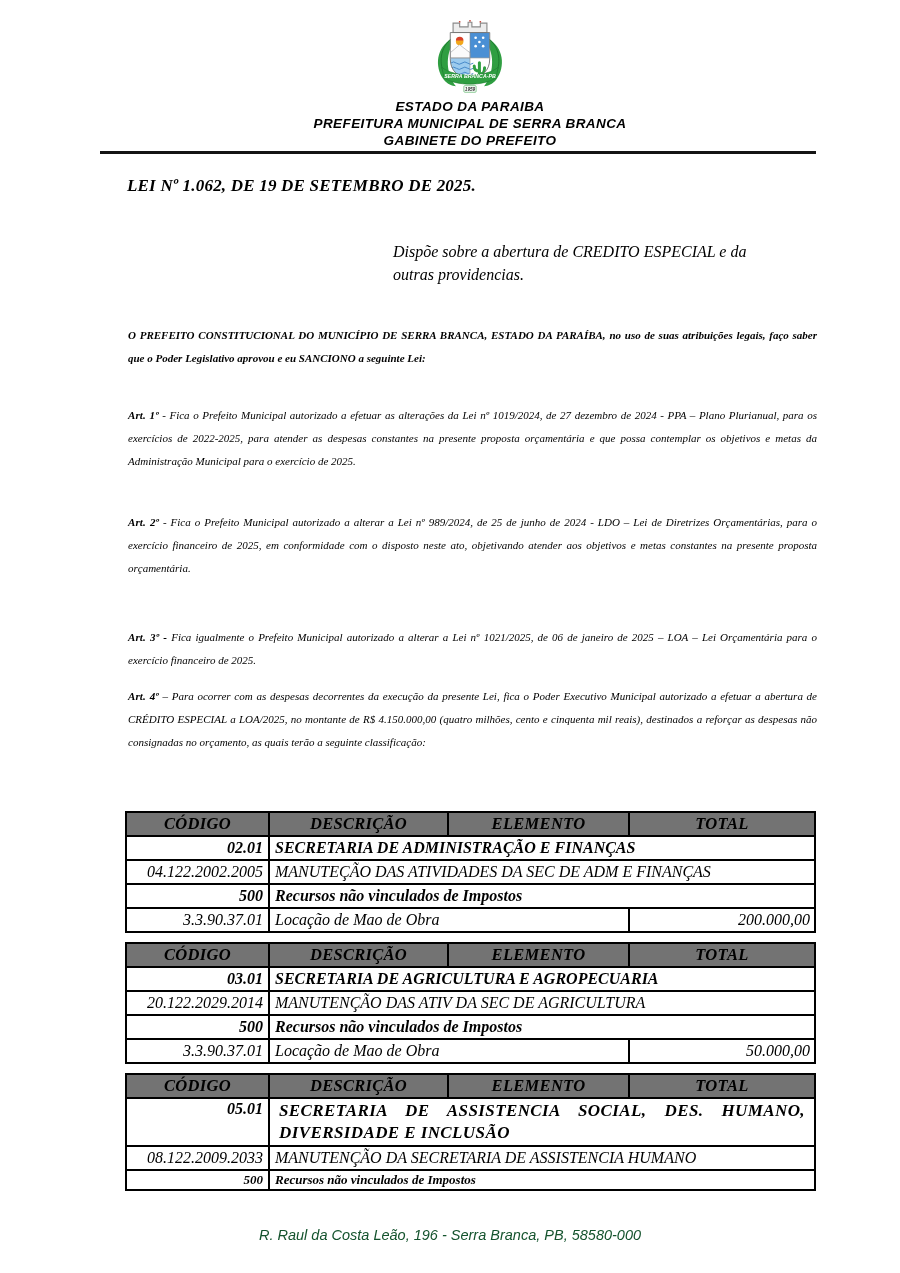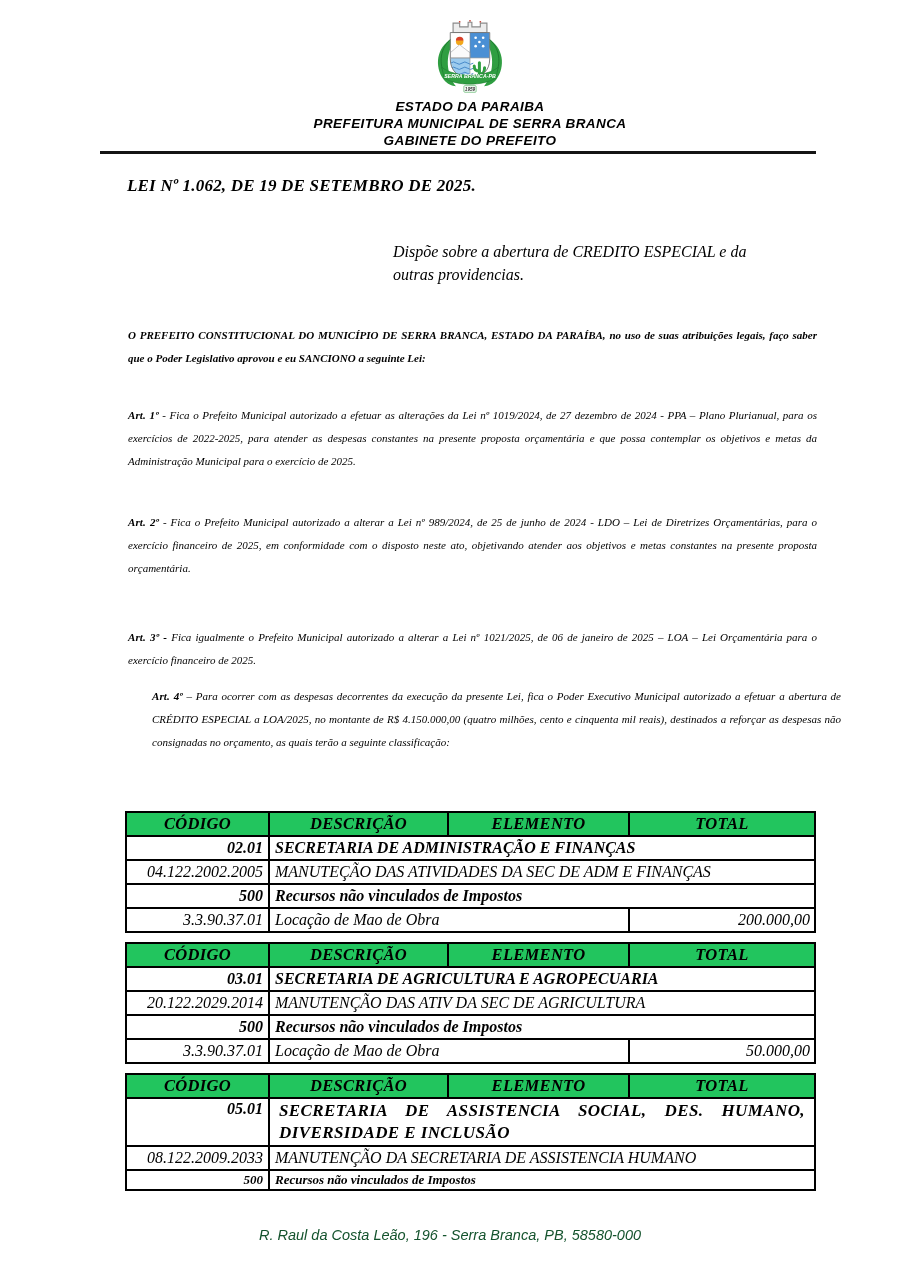--- a/index.html
+++ b/index.html
@@ -36,33 +36,33 @@
   .para{
     position:absolute;left:128px;width:689px;
     font-size:11px;line-height:23px;text-align:justify;
     margin:0;
   }
   .para b{letter-spacing:.1px;}
   .p-preamble{top:324px;font-weight:bold;}
   .p-art1{top:404px;}
   .p-art2{top:511px;}
   .p-art3{top:626px;}
-  .p-art4{top:685px;margin-left:24px;}
+  .p-art4{top:685px;}
   
   table.doc-table{
     position:absolute;left:125px;width:691px;
     border-collapse:collapse;table-layout:fixed;
     font-size:16px;
   }
   .t1{top:811px;} .t2{top:942px;} .t3{top:1073px;}
   .doc-table col.c1{width:143px;}
   .doc-table col.c2{width:179px;}
   .doc-table col.c3{width:181px;}
   .doc-table th{
-    background:#22c55e;
+    background:#737373;
     border:2px solid #000;
     font-weight:bold;font-size:16.5px;
     height:22px;padding:0 4px;text-align:center;
     letter-spacing:.3px;
   }
   .doc-table td{
     border:2px solid #000;
     height:22px;line-height:20px;
     padding:0 5px;
     overflow:hidden;white-space:nowrap;

